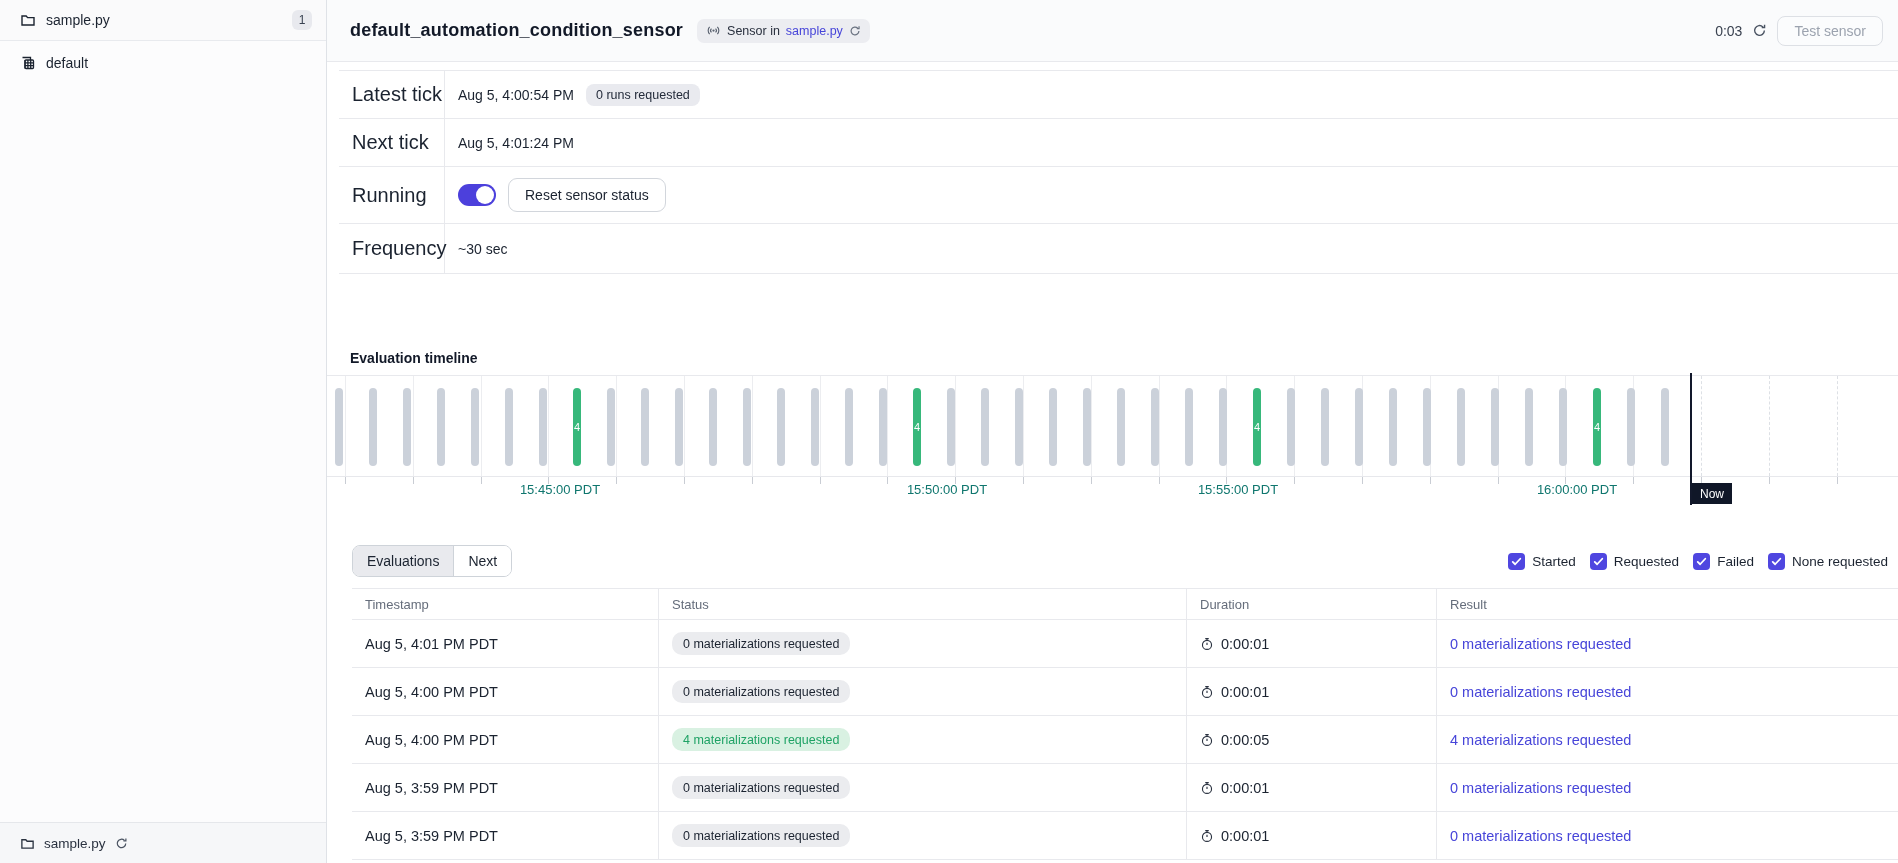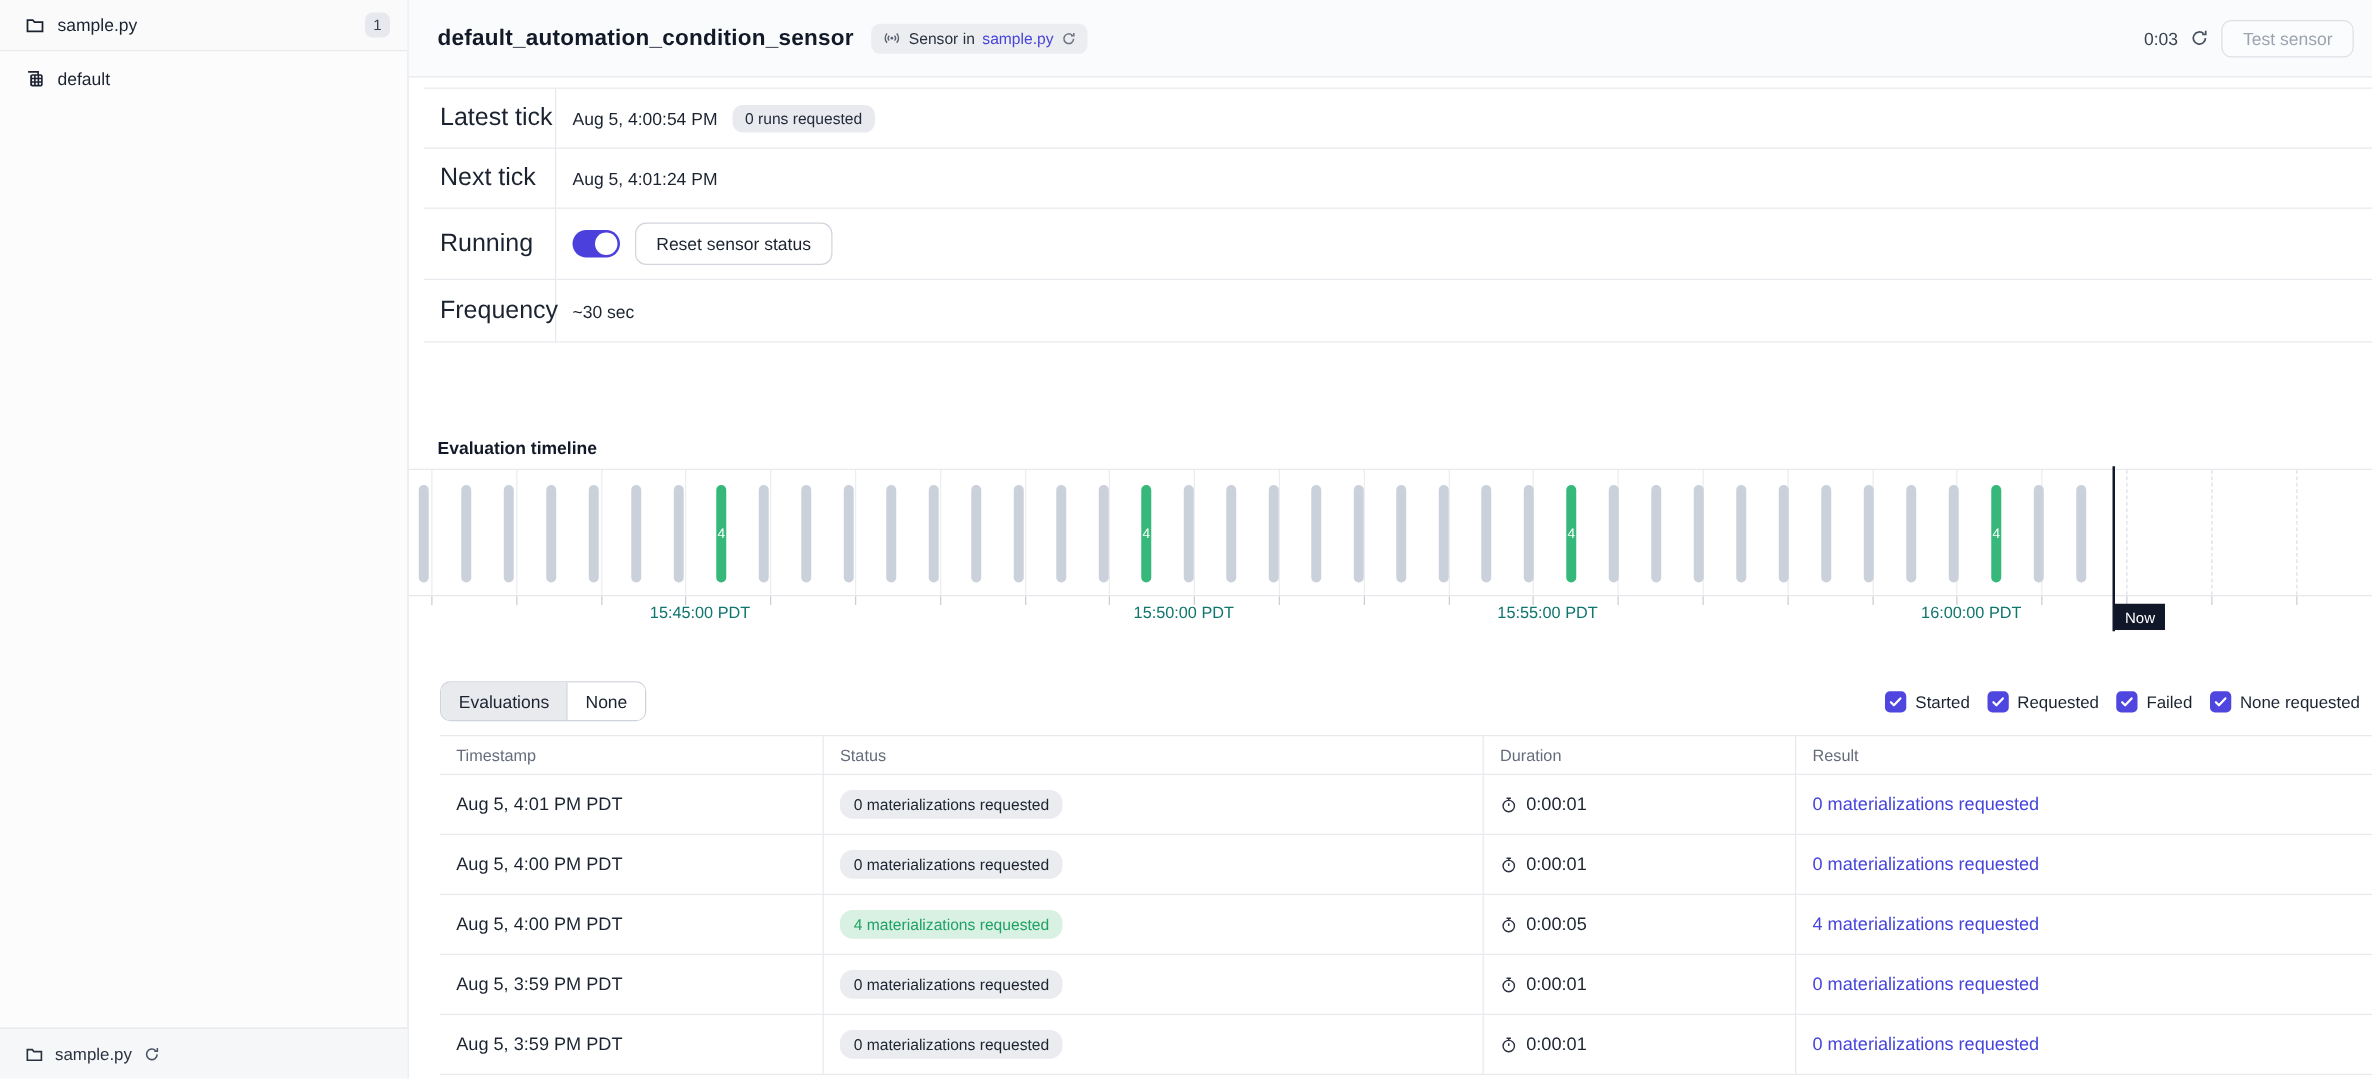--- a/index.html
+++ b/index.html
@@ -313,21 +313,21 @@
           <div class="axis-label" style="left: 911px;">15:55:00 PDT</div>
           <div class="axis-label" style="left: 1250px;">16:00:00 PDT</div>
         </div>
       <div class="now-line"></div>
       <div class="now-chip">Now</div>
     </div>
 
     <div class="controls">
       <div class="seg">
         <button class="active">Evaluations</button>
-        <button>None</button>
+        <button>Next</button>
       </div>
       <div class="filters" id="filters">
           <label class="filter">
             <span class="box">
               <svg width="11" height="11" viewBox="0 0 16 16" fill="none" stroke="#fff" stroke-width="2.6" stroke-linecap="round" stroke-linejoin="round">
                 <path d="M2.5 8.5l3.5 3.5 7.5-8"></path>
               </svg>
             </span>
             <span class="flabel">Started</span>
           </label>

